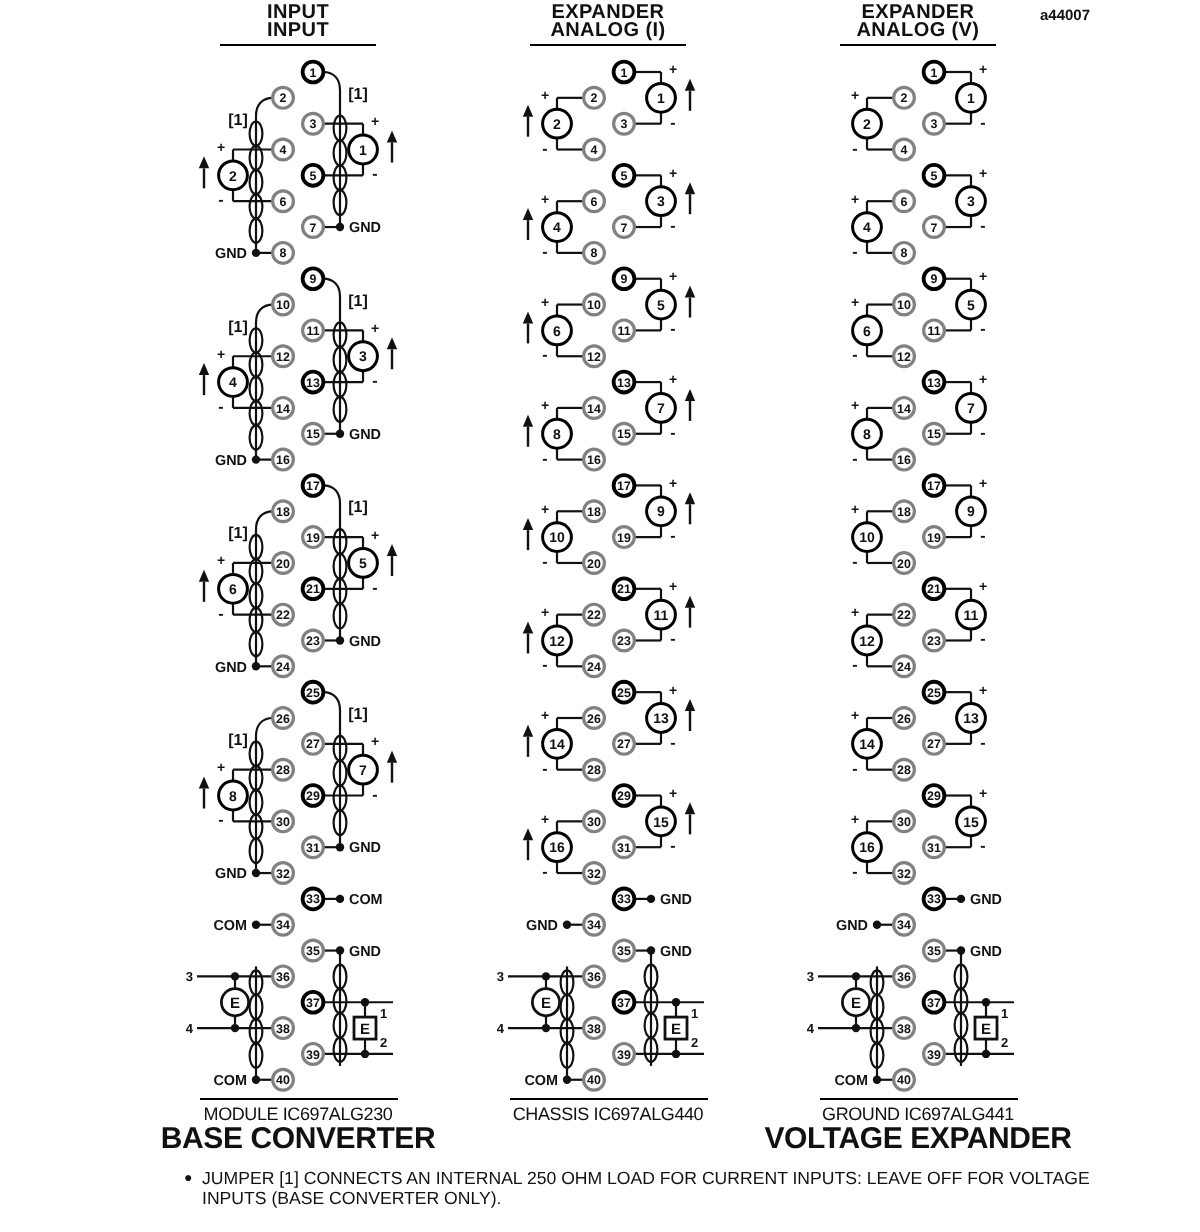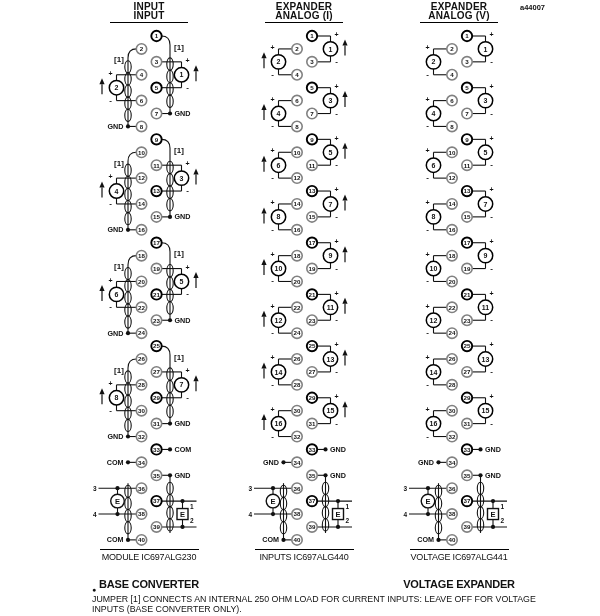--- a/index.html
+++ b/index.html
@@ -6,23 +6,23 @@
   .page{position:relative;width:600px;height:616px;background:#fff;overflow:hidden;
         font-family:"Liberation Sans",sans-serif;color:#111;}
   svg{position:absolute;left:0;top:0;}
   .col-header{position:absolute;top:2px;width:120px;text-align:center;}
   .col-header .hl{font-size:10px;font-weight:bold;line-height:9px;letter-spacing:.2px;}
   .col-header .u{width:78px;border-top:1.6px solid #000;margin:2px auto 0;}
   .corner{position:absolute;top:3px;left:520px;font-size:7.5px;font-weight:bold;}
   .module-block{position:absolute;top:549px;width:170px;text-align:center;}
   .module-block .rule{width:99px;border-top:1.5px solid #000;margin:0 auto 2px;}
   .module-block .mod{font-size:9px;line-height:10px;letter-spacing:-.2px;}
-  .module-block .ttl{font-size:11px;font-weight:bold;line-height:13px;margin-top:16px;letter-spacing:-.2px;}
+  .module-block .ttl{font-size:15px;font-weight:bold;line-height:13px;margin-top:1px;letter-spacing:-.2px;}
   .notes{position:absolute;left:92px;top:585px;width:470px;}
-  .note{display:flex;font-size:8.8px;line-height:9.8px;font-weight:normal;flex-direction:column;}
+  .note{display:flex;font-size:8.8px;line-height:9.8px;font-weight:normal;}
   .note .bullet{width:9px;flex:0 0 9px;font-size:7px;line-height:10px;}
   .note .nt{width:452px;}
 </style>
 </head>
 <body>
 
 <div class="page">
 
   <svg id="diagram" width="600" height="616" viewBox="0 0 600 616">
       <g>
@@ -815,25 +815,25 @@
 
   <div class="corner">a44007</div>
 
   <div class="module-block" style="left:64px">
     <div class="rule"></div>
     <div class="mod">MODULE IC697ALG230</div>
     <div class="ttl">BASE CONVERTER</div>
   </div>
   <div class="module-block" style="left:219px">
     <div class="rule"></div>
-    <div class="mod">INPUTS IC697ALG440</div>
+    <div class="mod">CHASSIS IC697ALG440</div>
   </div>
   <div class="module-block" style="left:374px">
     <div class="rule"></div>
-    <div class="mod">VOLTAGE IC697ALG441</div>
+    <div class="mod">GROUND IC697ALG441</div>
     <div class="ttl">VOLTAGE EXPANDER</div>
   </div>
 
   <div class="notes">
     <div class="note">
       <span class="bullet">●</span>
       <span class="nt">JUMPER [1] CONNECTS AN INTERNAL 250 OHM LOAD FOR CURRENT INPUTS: LEAVE OFF FOR VOLTAGE INPUTS  (BASE CONVERTER ONLY).</span>
     </div>
   </div>
 

